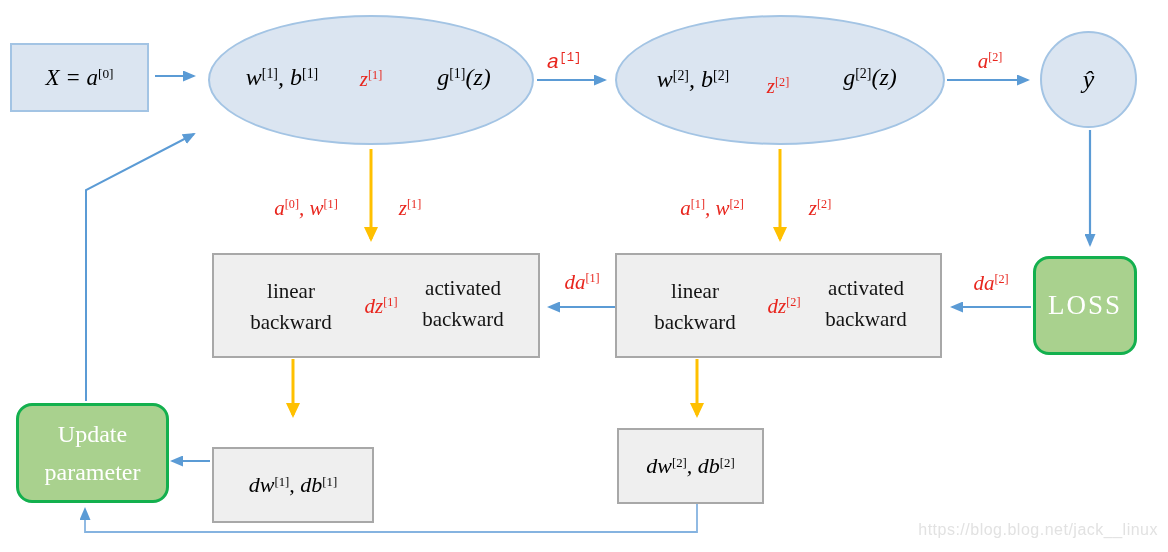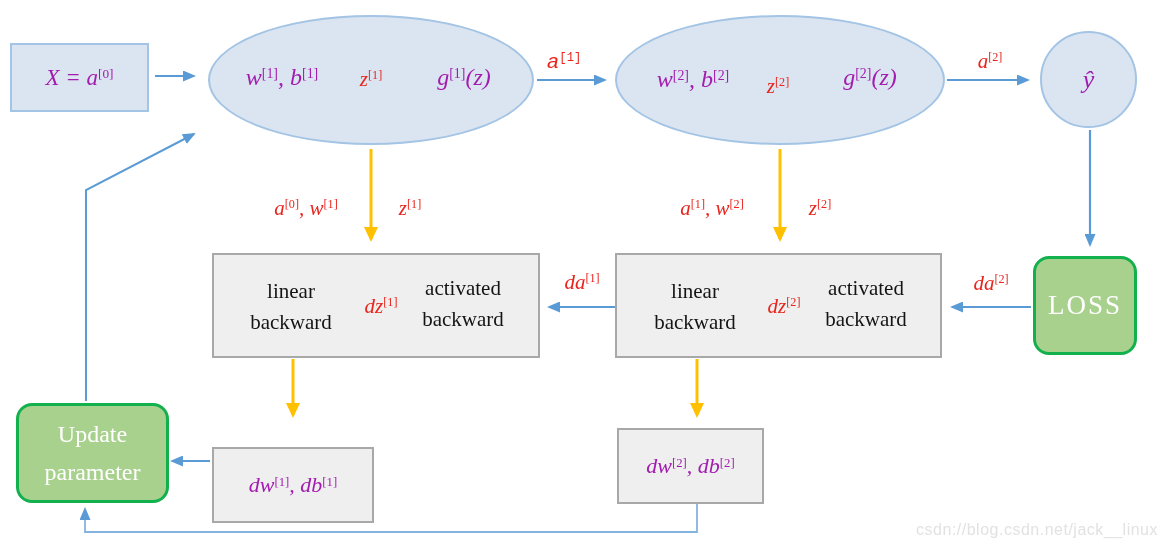--- a/index.html
+++ b/index.html
@@ -8,21 +8,21 @@
     font-family:"Liberation Serif",serif;overflow:hidden;
   }
   .stage svg.connectors{position:absolute;left:0;top:0;width:1168px;height:552px;}
   .node{position:absolute;box-sizing:border-box;display:flex;align-items:center;justify-content:center;text-align:center;}
   .blue-node{background:#dbe5f1;border:2px solid #a3c4e4;}
   .ellipse{border-radius:50%;}
   .circle{border-radius:50%;}
   .gray-box{background:#efefef;border:2px solid #a8a8a8;}
   .green-box{background:#a9d18e;border:3px solid #13b04e;border-radius:16px;color:#ffffff;}
   .lbl{position:absolute;transform:translate(-50%,-50%);white-space:nowrap;}
-  .math{font-style:italic;color:#a21caf;font-size:24px;text-align:right;}
+  .math{font-style:italic;color:#000000;font-size:24px;text-align:right;}
   .math sup,.red sup{font-style:normal;font-size:0.58em;vertical-align:0.5em;letter-spacing:0;}
   .red{color:#e8261e;font-style:italic;font-size:21px;font-weight:500;}
   .bw-text{font-size:21px;color:#141414;width:114px;line-height:31px;text-align:center;white-space:normal;}
   .grad-math{font-size:22px;}
   .loss-text{font-size:27px;letter-spacing:2px;color:#fff;}
   .update-text{font-size:24px;line-height:38px;color:#fff;width:118px;white-space:normal;text-align:center;}
   .input-math{font-size:23px;}
   .yhat{font-size:26px;}
   .watermark{position:absolute;right:10px;top:521px;font-family:"Liberation Sans",sans-serif;
     font-size:16px;color:#e2e2e2;letter-spacing:0.5px;}
@@ -114,15 +114,15 @@
 
   <span class="lbl red" style="left:564px;top:62px;font-family:Liberation Mono, monospace;">a<sup>[1]</sup></span>
   <span class="lbl red" style="left:990px;top:61px;">a<sup>[2]</sup></span>
   <span class="lbl red" style="left:306px;top:208px;">a<sup>[0]</sup>, w<sup>[1]</sup></span>
   <span class="lbl red" style="left:410px;top:208px;">z<sup>[1]</sup></span>
   <span class="lbl red" style="left:712px;top:208px;">a<sup>[1]</sup>, w<sup>[2]</sup></span>
   <span class="lbl red" style="left:820px;top:208px;">z<sup>[2]</sup></span>
   <span class="lbl red" style="left:582px;top:282px;">da<sup>[1]</sup></span>
   <span class="lbl red" style="left:991px;top:283px;">da<sup>[2]</sup></span>
 
-  <span class="watermark">csdn://blog.csdn.net/jack__linux</span>
+  <span class="watermark">https://blog.blog.net/jack__linux</span>
 
 </div>
 
 </body></html>

